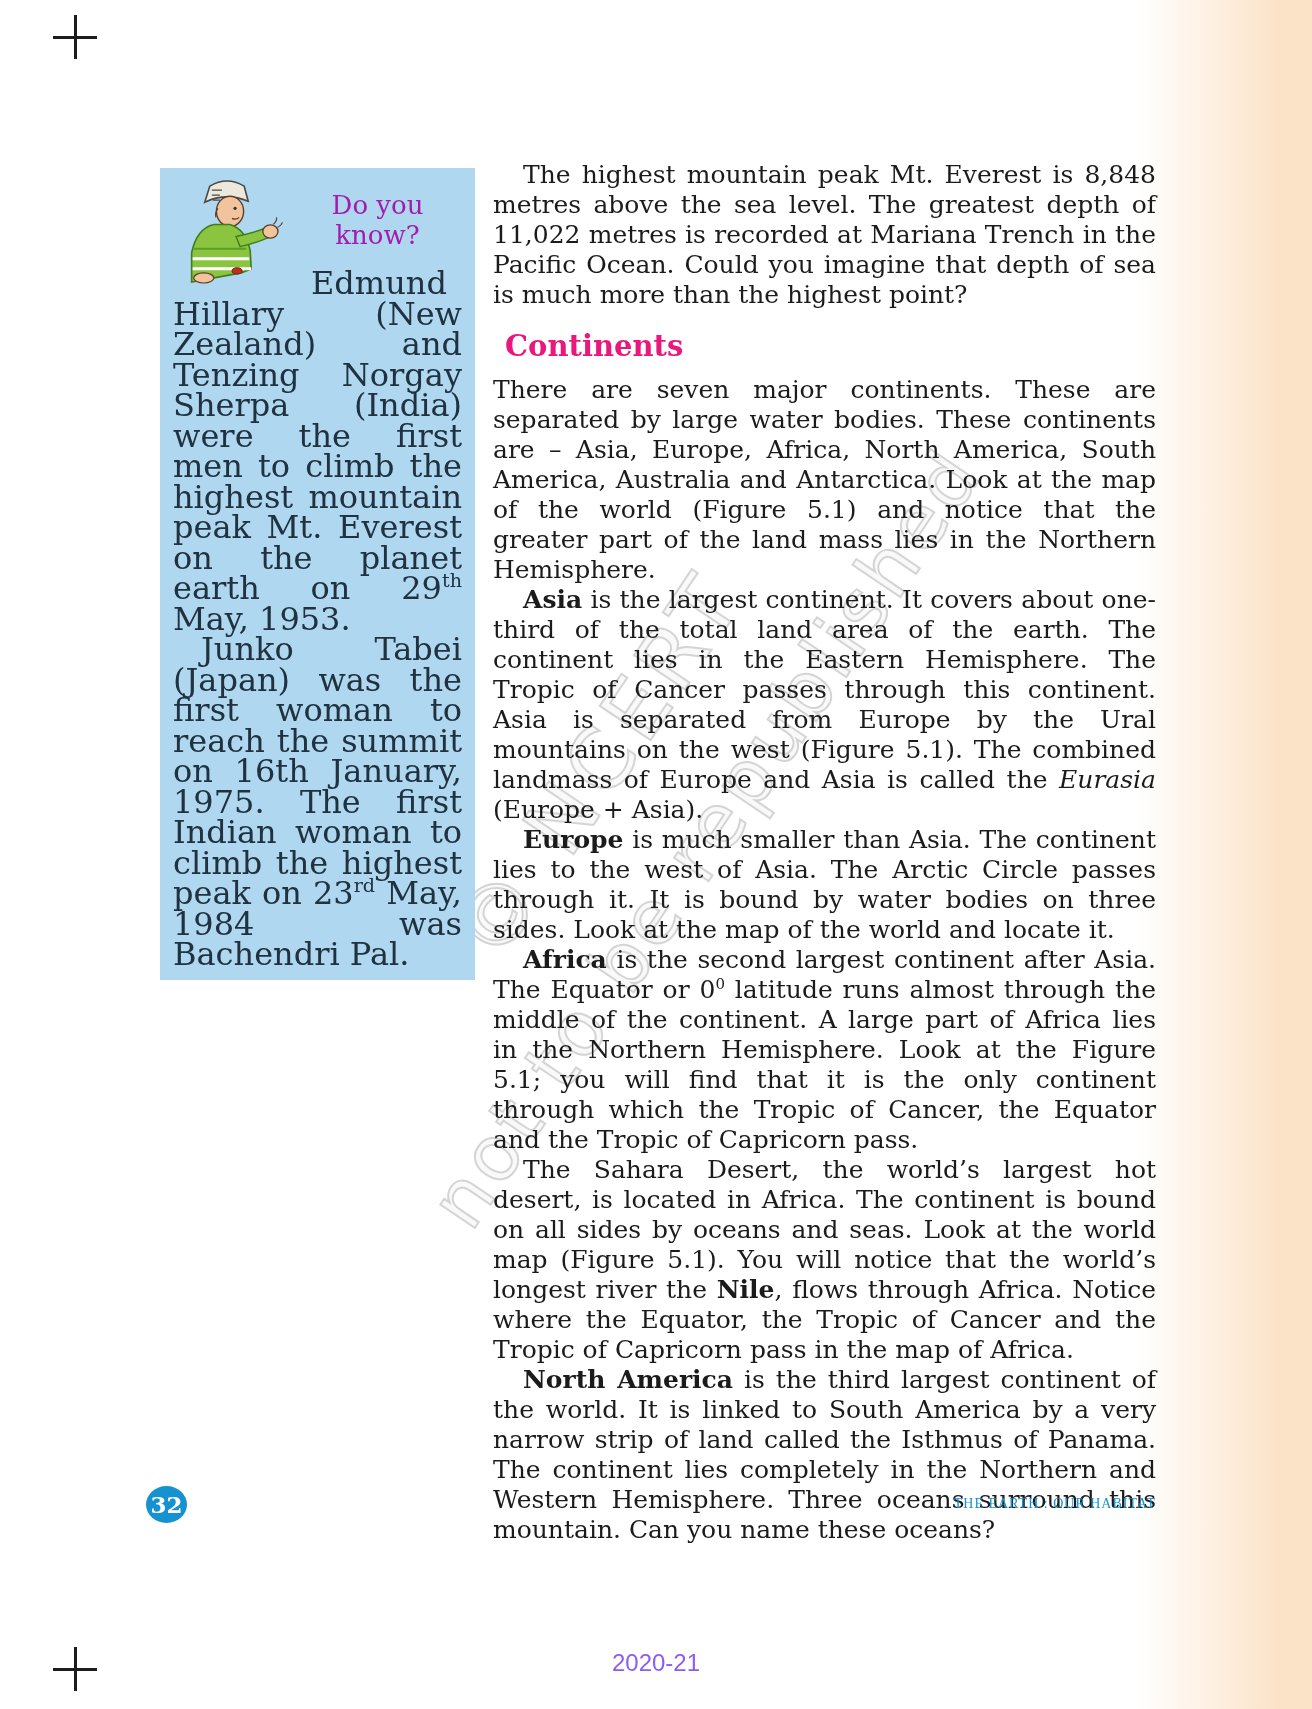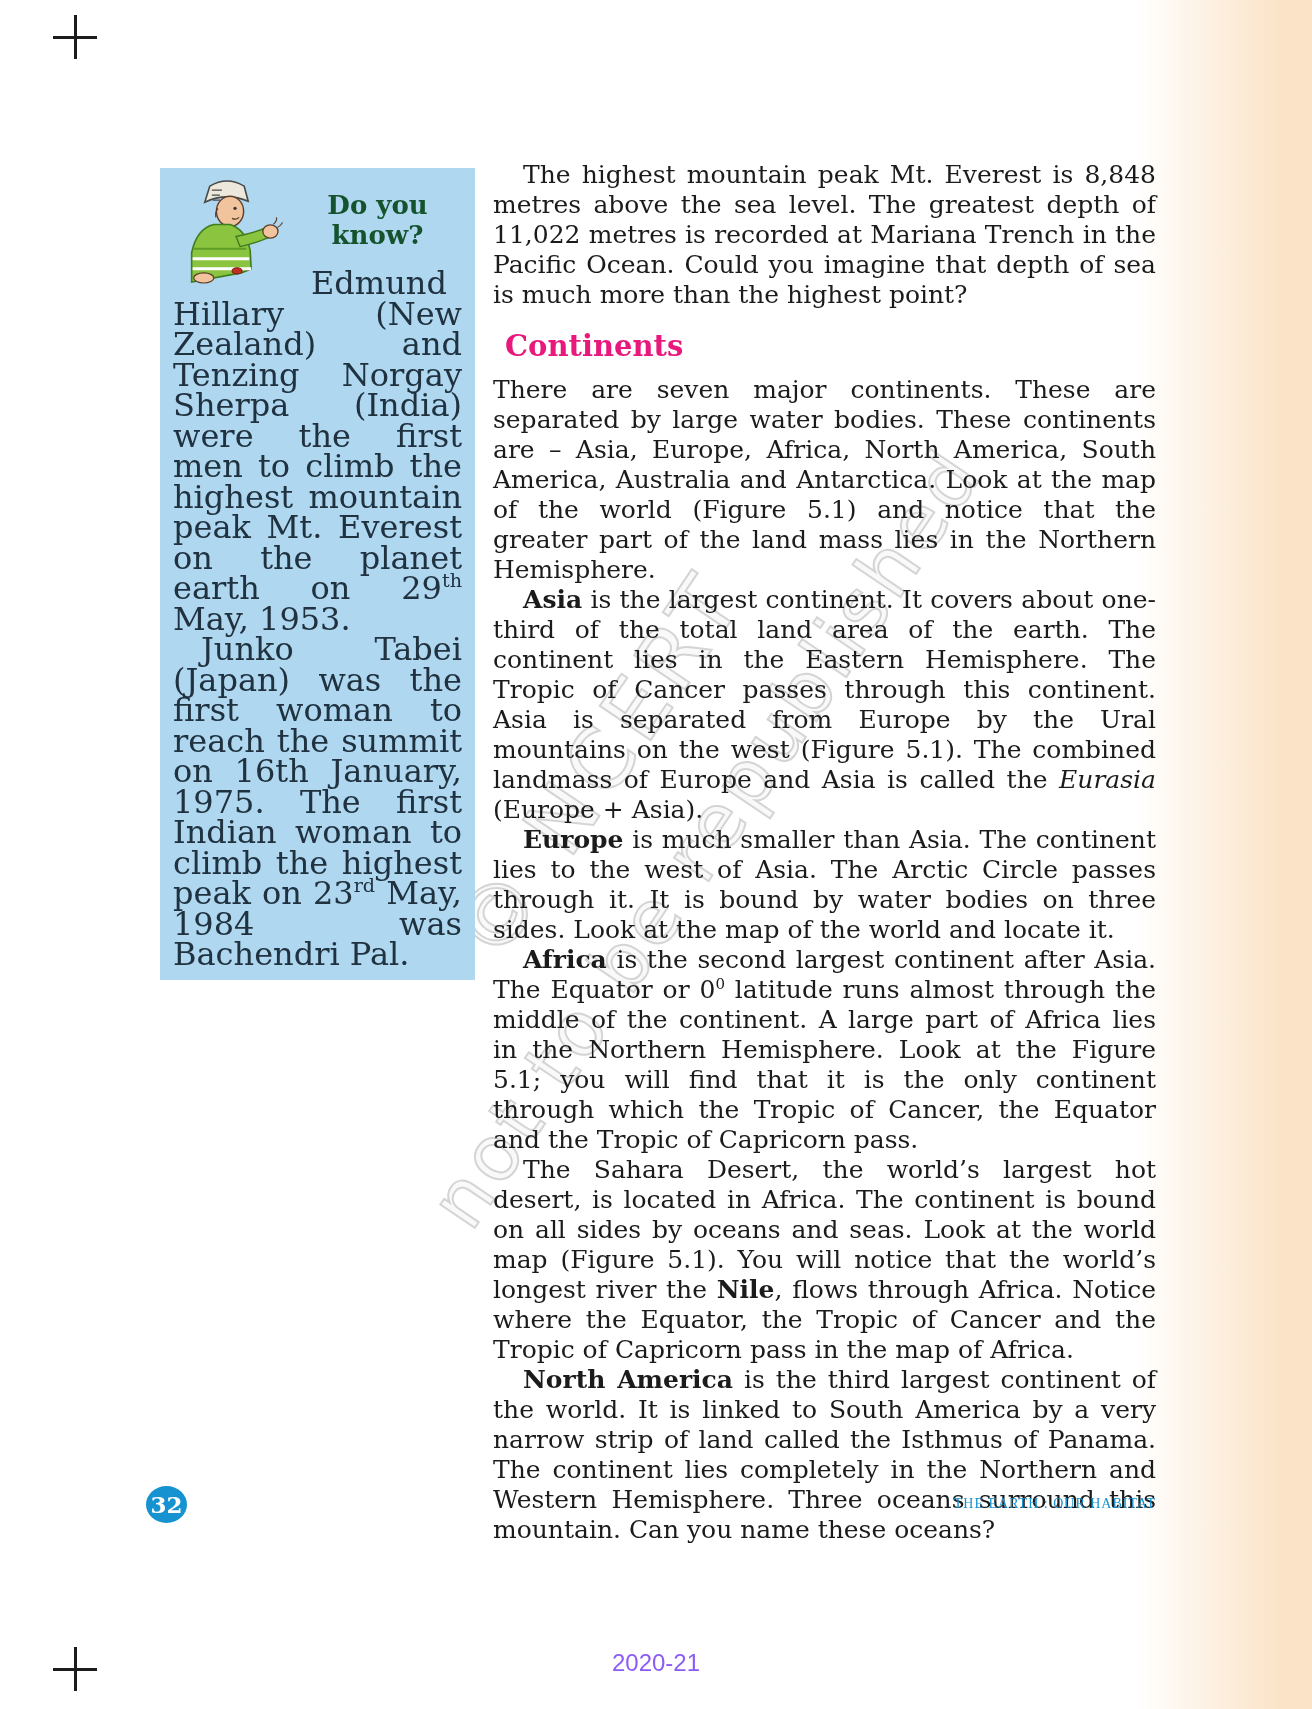--- a/index.html
+++ b/index.html
@@ -36,21 +36,21 @@
   .wm-line.long { font-size:76px; letter-spacing:5px; }
 
   
   .dyk-box {
     position:absolute; left:160px; top:168px; width:315px; min-height:499px;
     background:#afd7ef; box-sizing:border-box; padding:8px 13px 10px;
     z-index:2;
   }
   .dyk-illus { float:left; width:112px; height:106px; margin:2px 8px 2px 0; }
   .dyk-title {
-    font-size:26px; font-weight:bold; color:#14532d;
+    font-size:26px; font-weight:normal; color:#a21caf;
     text-align:center; padding:14px 0 18px 4px;
   }
   .dyk-box p {
     margin:0; font-size:32px; line-height:30.5px; text-align:justify;
     color:#203240;
   }
   .dyk-box p.p1 { text-indent:18px; }
   .dyk-box p.p2 { text-indent:28px; }
 
   

